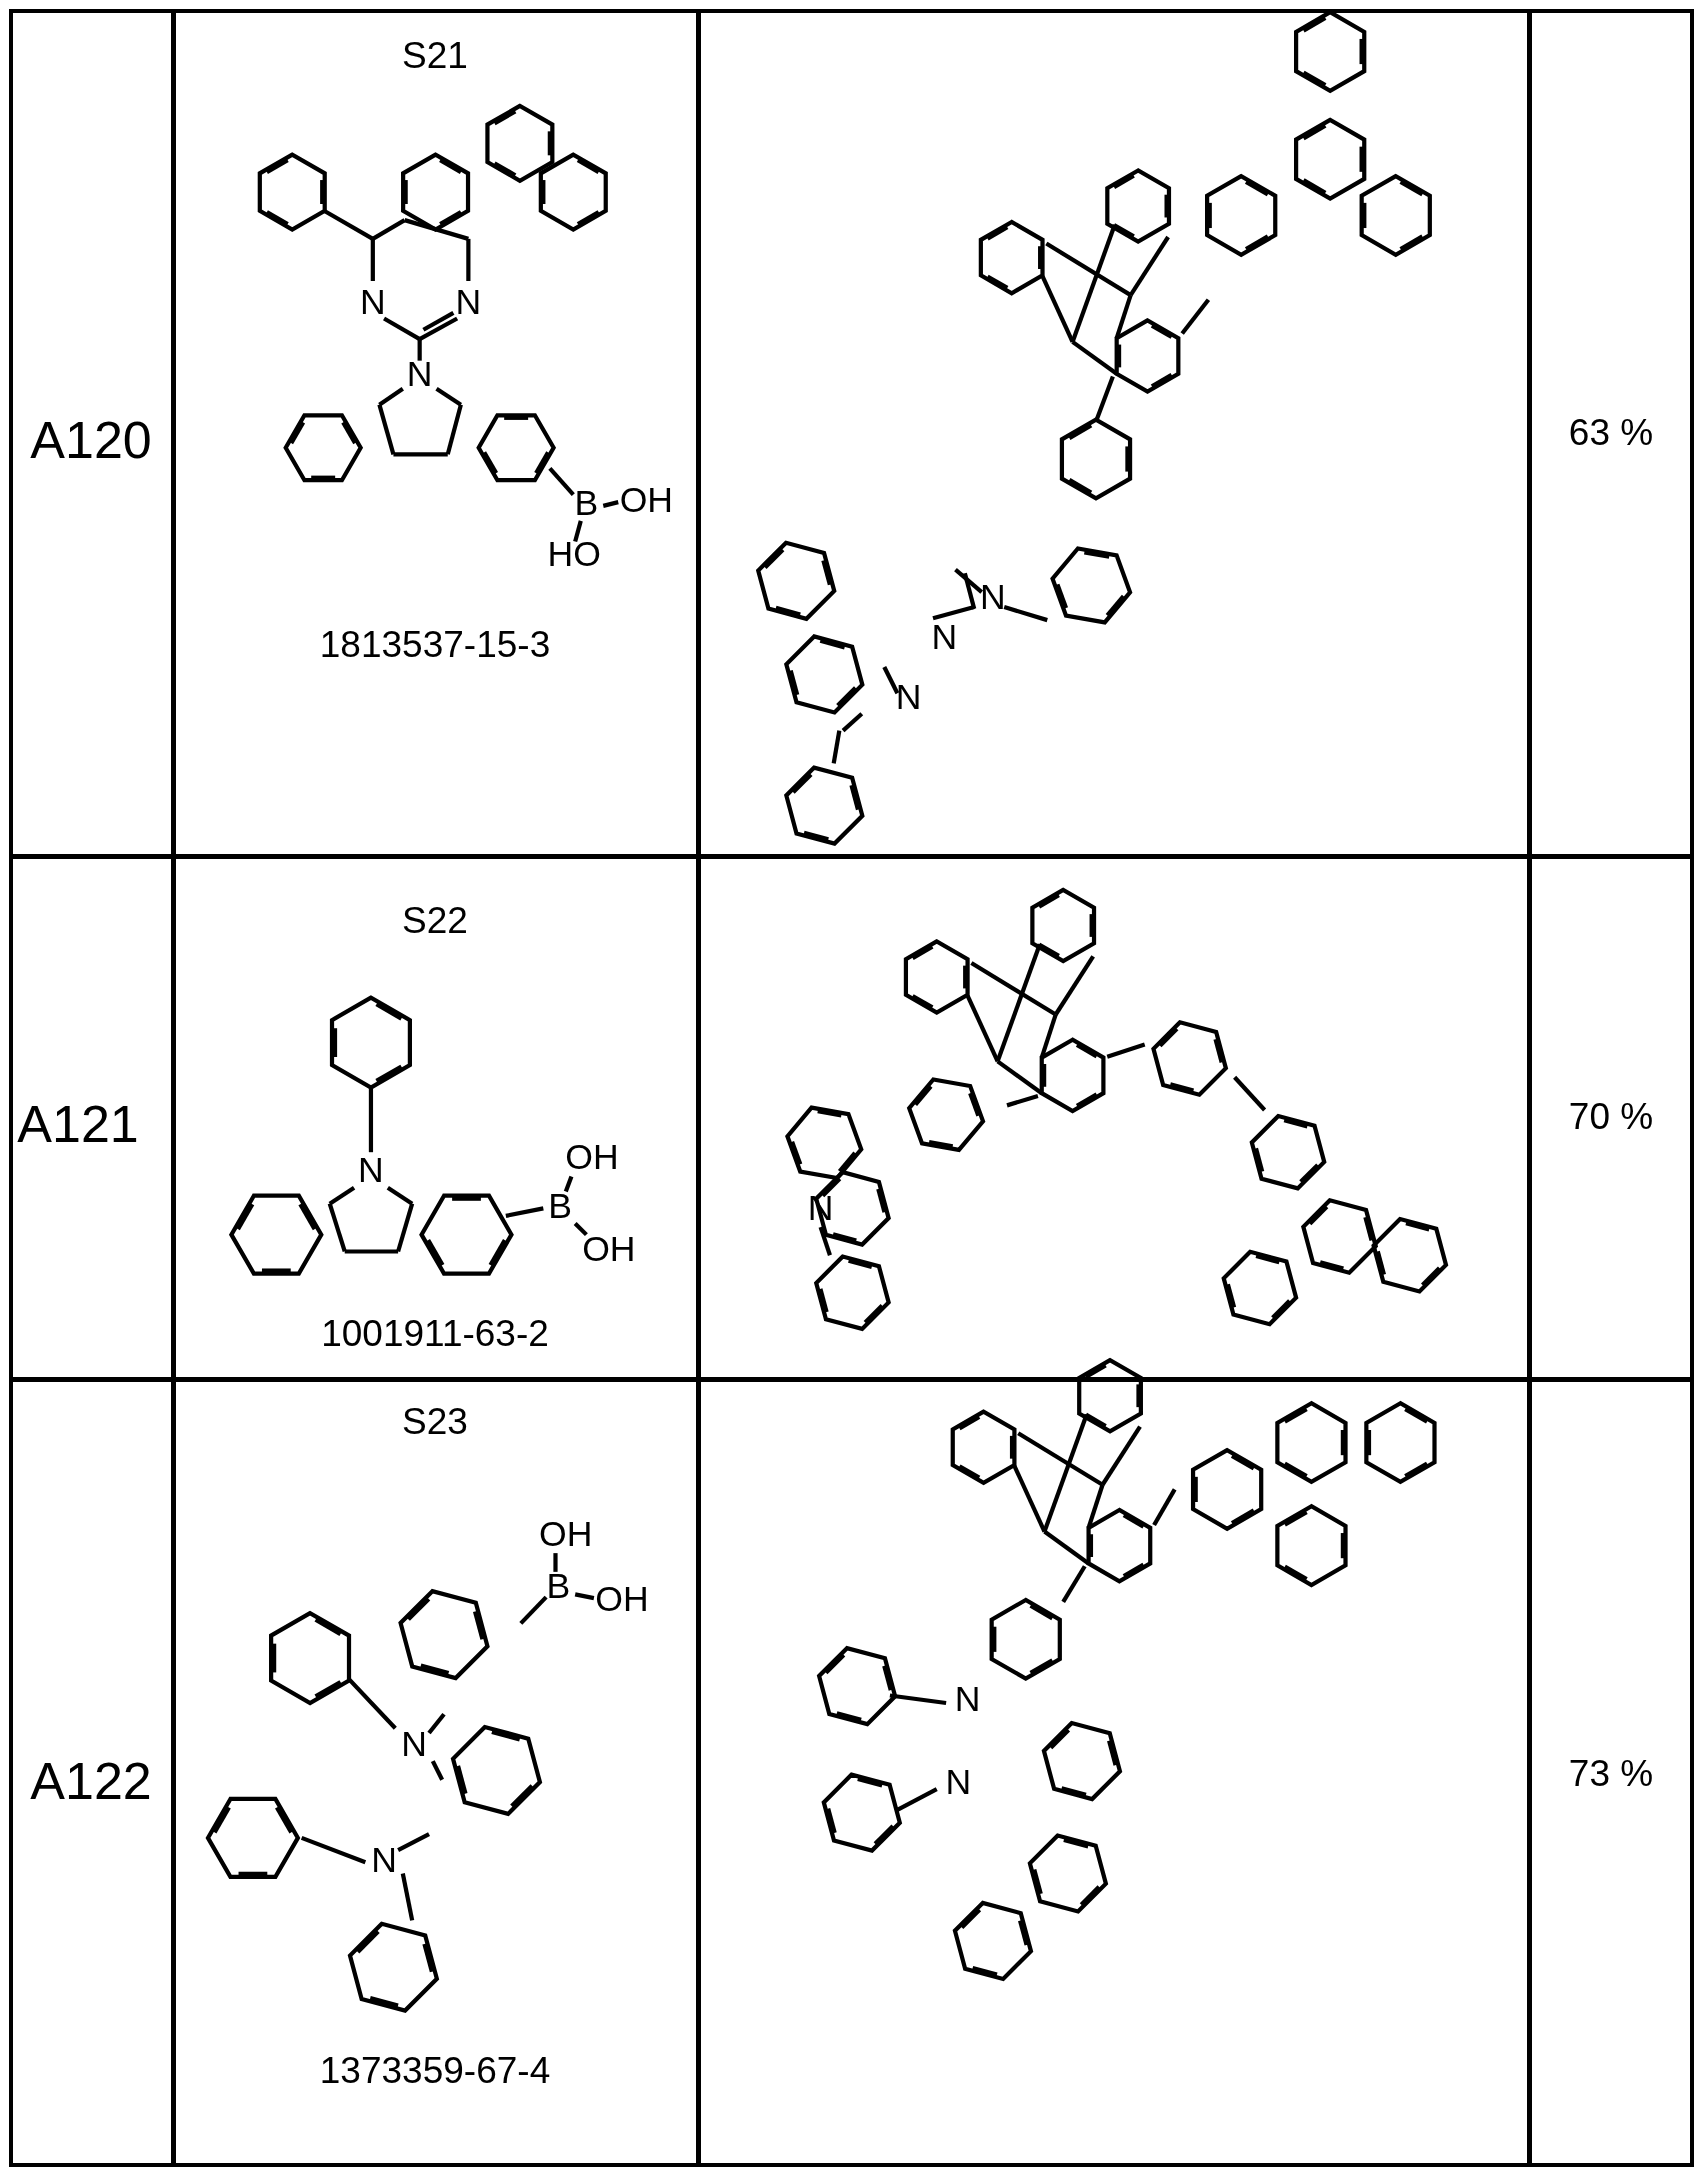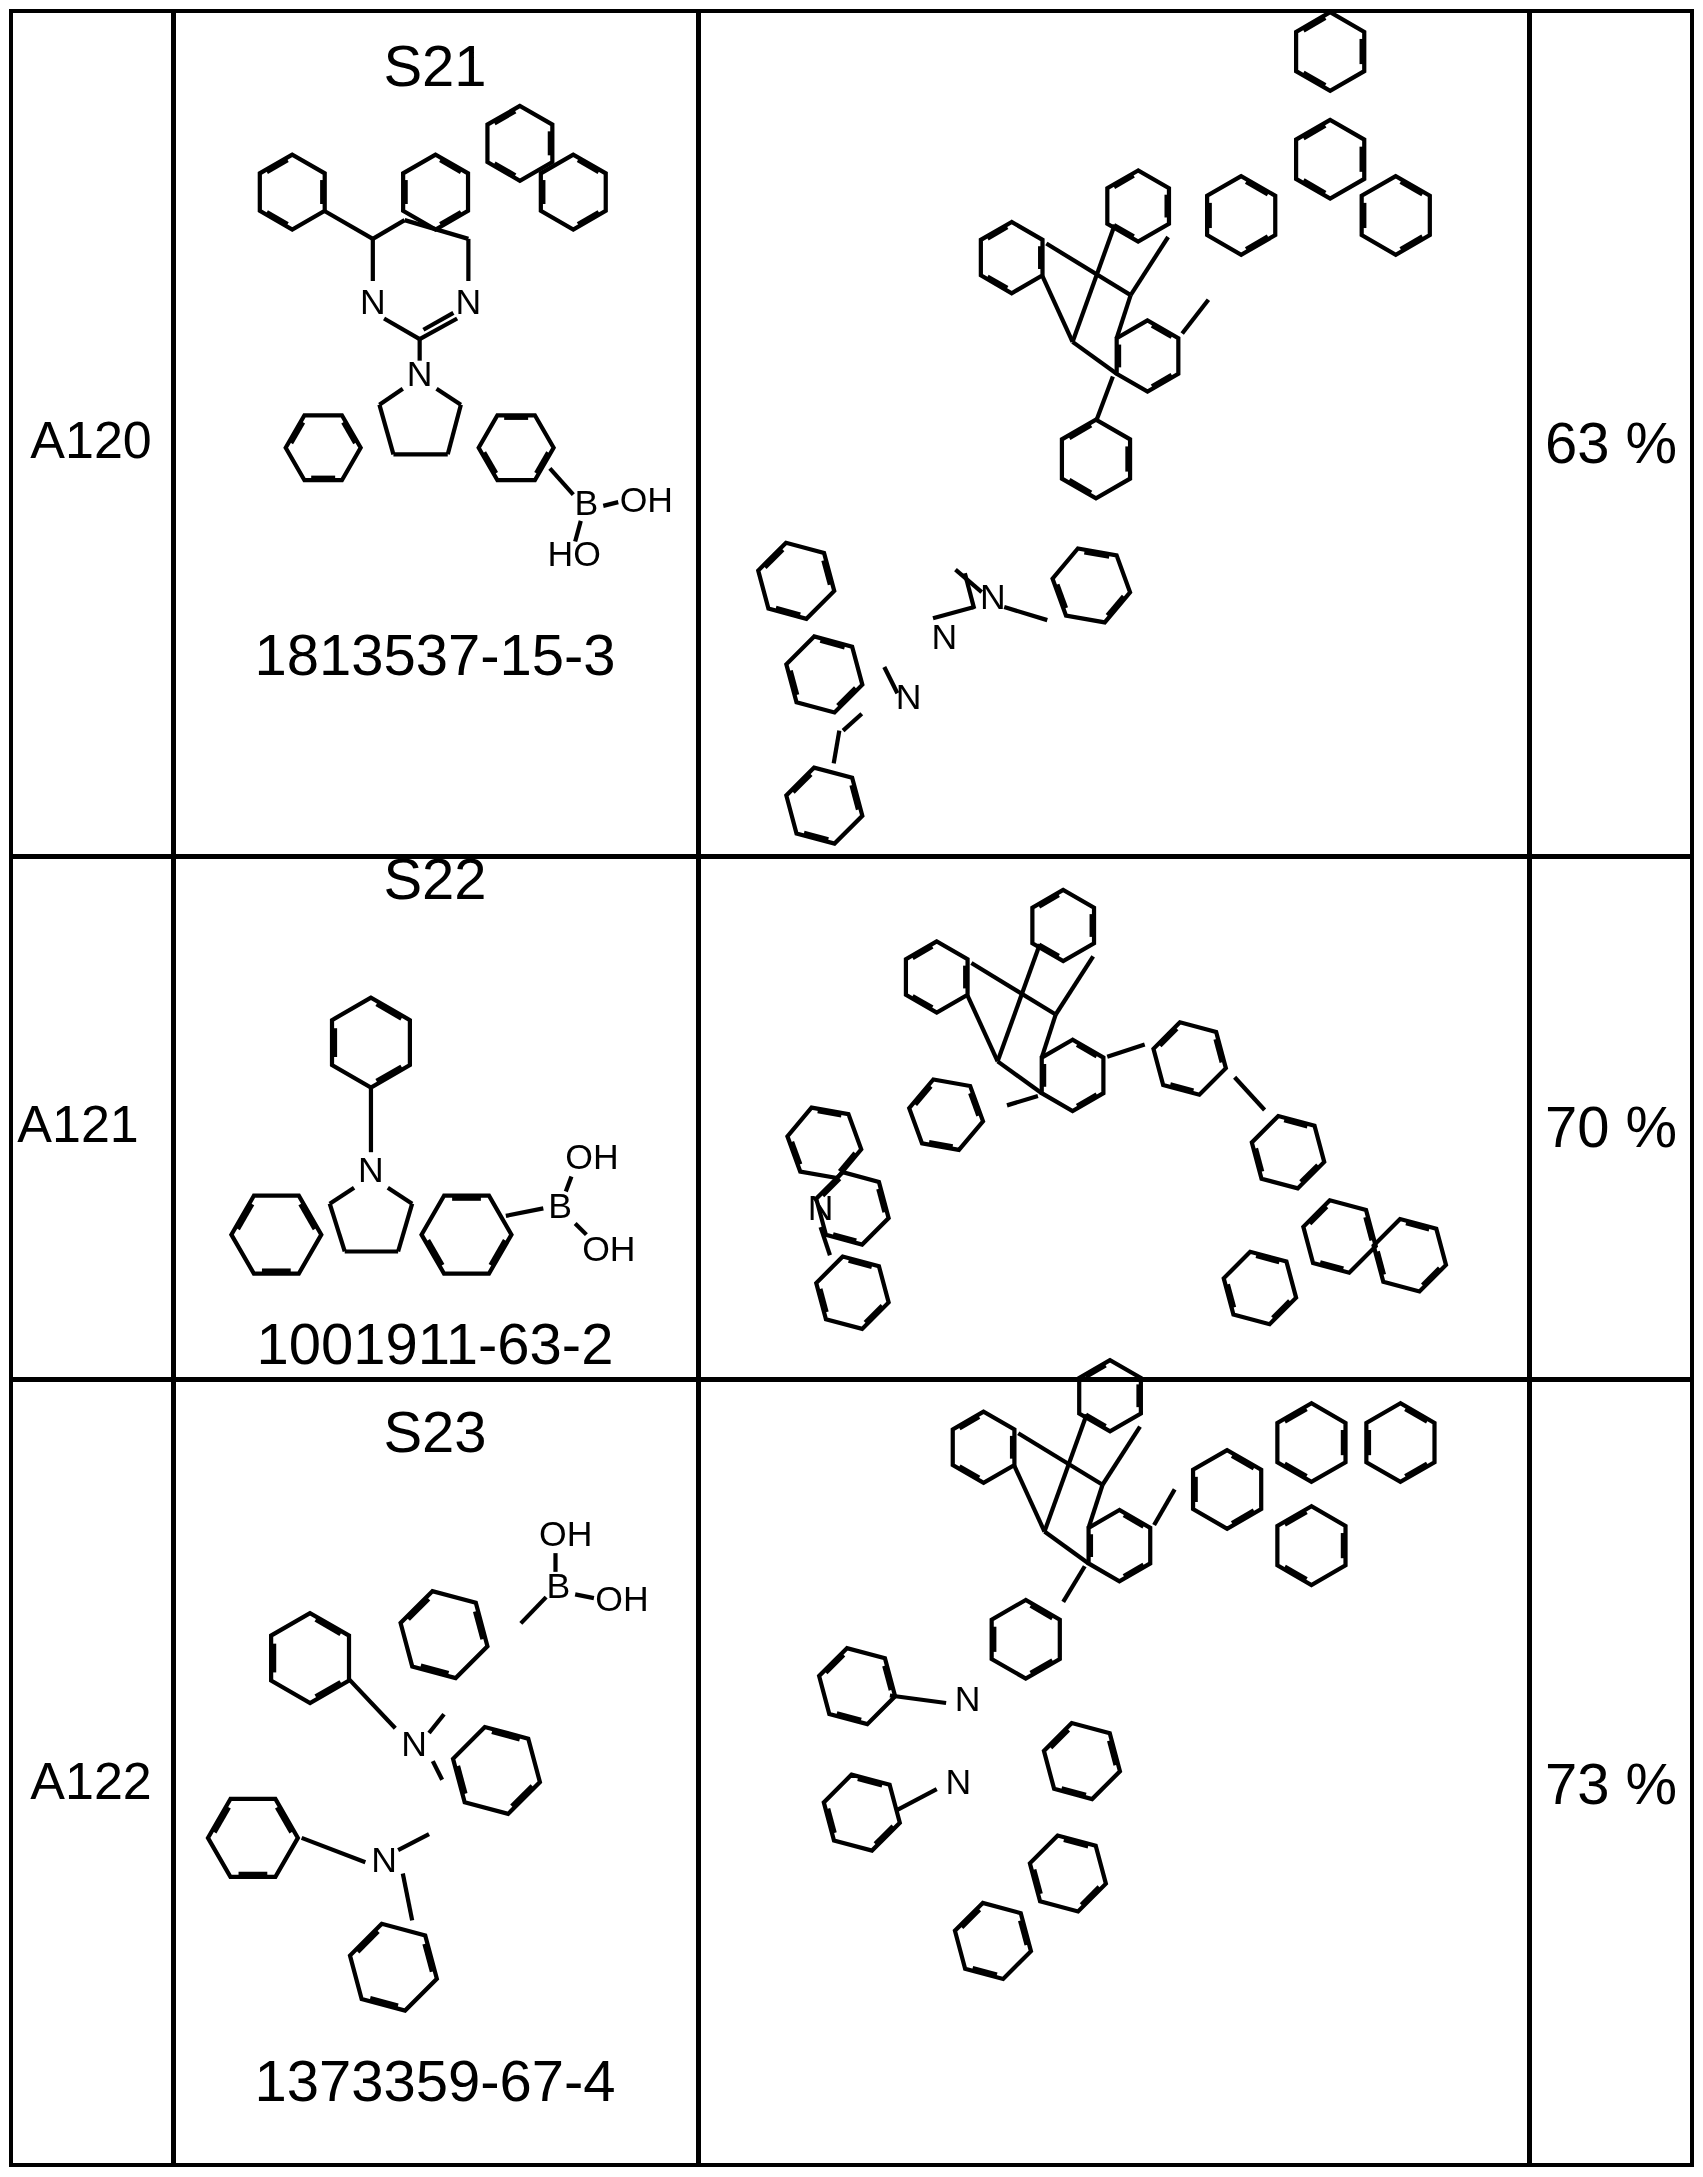--- a/index.html
+++ b/index.html
@@ -2,21 +2,21 @@
 <html style="font-size:15px"><head>
 <meta charset="utf-8">
 <style>
   html, body { margin:0; padding:0; background:#ffffff; }
   body { width:1703px; height:2177px; position:relative; overflow:hidden;
          font-family:"Liberation Sans", sans-serif; color:#000; }
   .tbl { position:absolute; left:9.4px; top:9.4px; width:1685px; height:2158px;
          box-sizing:border-box; border:4.7px solid #000; }
   .vline { position:absolute; top:9.4px; height:2158px; width:4.7px; background:#000; }
   .hline { position:absolute; left:9.4px; width:1685px; height:4.7px; background:#000; }
-  .lbl { position:absolute; font-size:58px; line-height:1; white-space:nowrap; transform:translateX(-50%); }
+  .lbl { position:absolute; font-size:37px; line-height:1; white-space:nowrap; transform:translateX(-50%); }
   .cellname { font-size:52px; }
   svg.mol { position:absolute; left:0; top:0; width:1703px; height:2177px; pointer-events:none; }
   svg.mol line, svg.mol polyline, svg.mol polygon { stroke:#000; stroke-width:4.5; fill:none; stroke-linejoin:miter; }
   svg.mol text { font-family:"Liberation Sans", sans-serif; font-size:38px; fill:#000; }
 </style>
 </head>
 <body>
 
 <div class="tbl"></div>
 <div class="vline" style="left:171px"></div>
@@ -27,21 +27,21 @@
 
 <div>
   <span class="lbl cellname" style="left:91px; top:414px">A120</span>
   <span class="lbl" style="left:435px; top:37px">S21</span>
   <span class="lbl" style="left:435px; top:626px">1813537-15-3</span>
   <span class="lbl" style="left:1611px; top:414px">63 %</span>
 </div>
 
 <div>
   <span class="lbl cellname" style="left:78px; top:1098px">A121</span>
-  <span class="lbl" style="left:435px; top:850px">S22</span>
+  <span class="lbl" style="left:435px; top:902px">S22</span>
   <span class="lbl" style="left:435px; top:1315px">1001911-63-2</span>
   <span class="lbl" style="left:1611px; top:1098px">70 %</span>
 </div>
 
 <div>
   <span class="lbl cellname" style="left:91px; top:1755px">A122</span>
   <span class="lbl" style="left:435px; top:1403px">S23</span>
   <span class="lbl" style="left:435px; top:2052px">1373359-67-4</span>
   <span class="lbl" style="left:1611px; top:1755px">73 %</span>
 </div>

